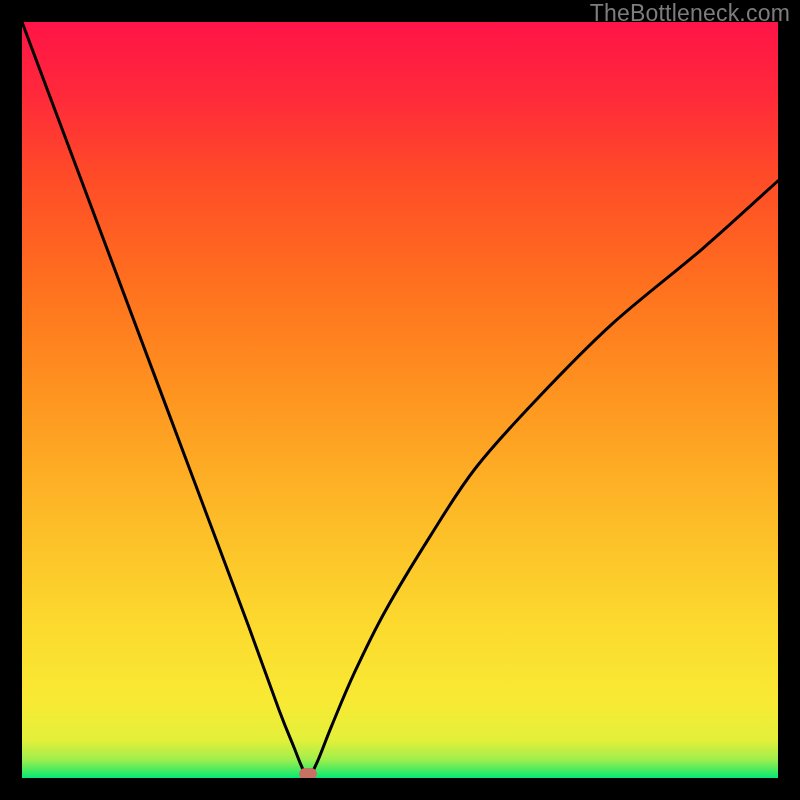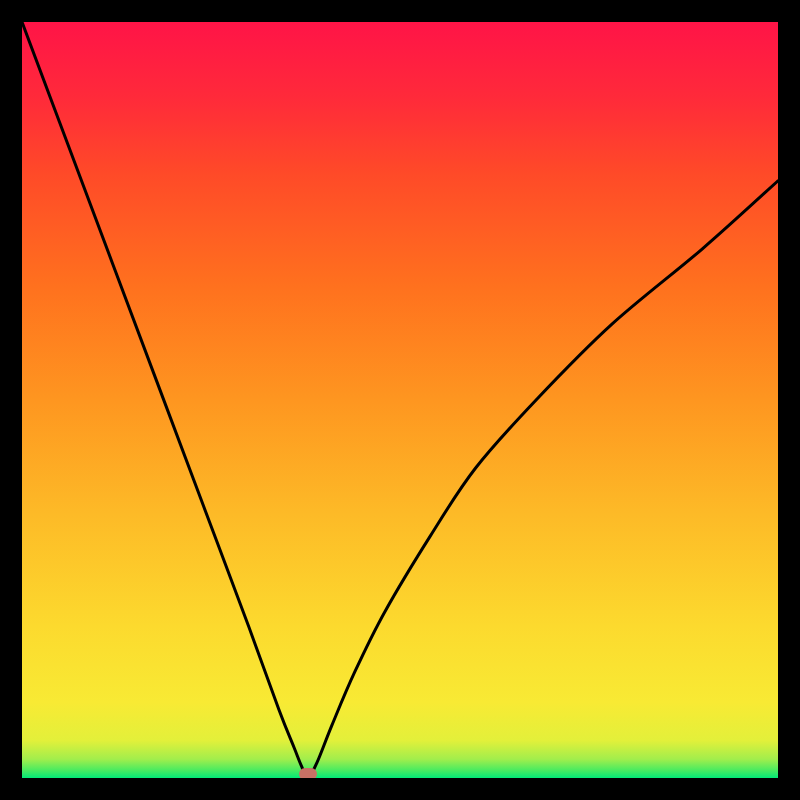--- a/index.html
+++ b/index.html
@@ -74,13 +74,14 @@
 <body>
 
 <div class="frame">
   <div class="plot-area">
     <div class="gradient"></div>
     <svg class="curve" viewBox="0 0 756 756" preserveAspectRatio="none">
       <path id="curve-path" d="M 0 0 C 7.56 20.160000000000007 30.240000000000002 80.64000000000004 45.36 120.96000000000004 C 60.48 161.28000000000003 75.6 201.59999999999997 90.72 241.91999999999996 C 105.84 282.23999999999995 120.95999999999998 322.56 136.07999999999998 362.88 C 151.2 403.2 166.32 443.52000000000004 181.44 483.84000000000003 C 196.56 524.1600000000001 214.2 570.78 226.79999999999998 604.8 C 239.39999999999998 638.8199999999999 249.48000000000002 667.8000000000001 257.04 687.96 C 264.6 708.12 268.38 716.31 272.15999999999997 725.76 C 275.93999999999994 735.21 277.452 739.62 279.71999999999997 744.66 C 281.98799999999994 749.6999999999999 283.24799999999993 756.63 285.768 756 C 288.288 755.37 290.80800000000005 749.7 294.84000000000003 740.88 C 298.872 732.06 303.65999999999997 718.2 309.96 703.08 C 316.26 687.96 323.82 669.06 332.64 650.16 C 341.46 631.26 350.28 612.3600000000001 362.88 589.6800000000001 C 375.48 567 393.12 538.02 408.24 514.0799999999999 C 423.36 490.13999999999993 435.96 468.72 453.59999999999997 446.04 C 471.23999999999995 423.36 491.40000000000003 401.94 514.08 378 C 536.7600000000001 354.06 561.96 327.6 589.6800000000001 302.40000000000003 C 617.4000000000001 277.20000000000005 652.68 250.74000000000007 680.4 226.80000000000007 C 708.12 202.86000000000007 743.4 170.1 756 158.76" fill="none" stroke="#000" stroke-width="3" stroke-linejoin="round" stroke-linecap="round"></path>
     </svg>
     <div class="marker" id="min-marker" style="left: 285.768px; top: 752.22px;"></div>
   </div>
+  <div class="watermark">TheBottleneck.com</div>
 </div>
 
 </body></html>

